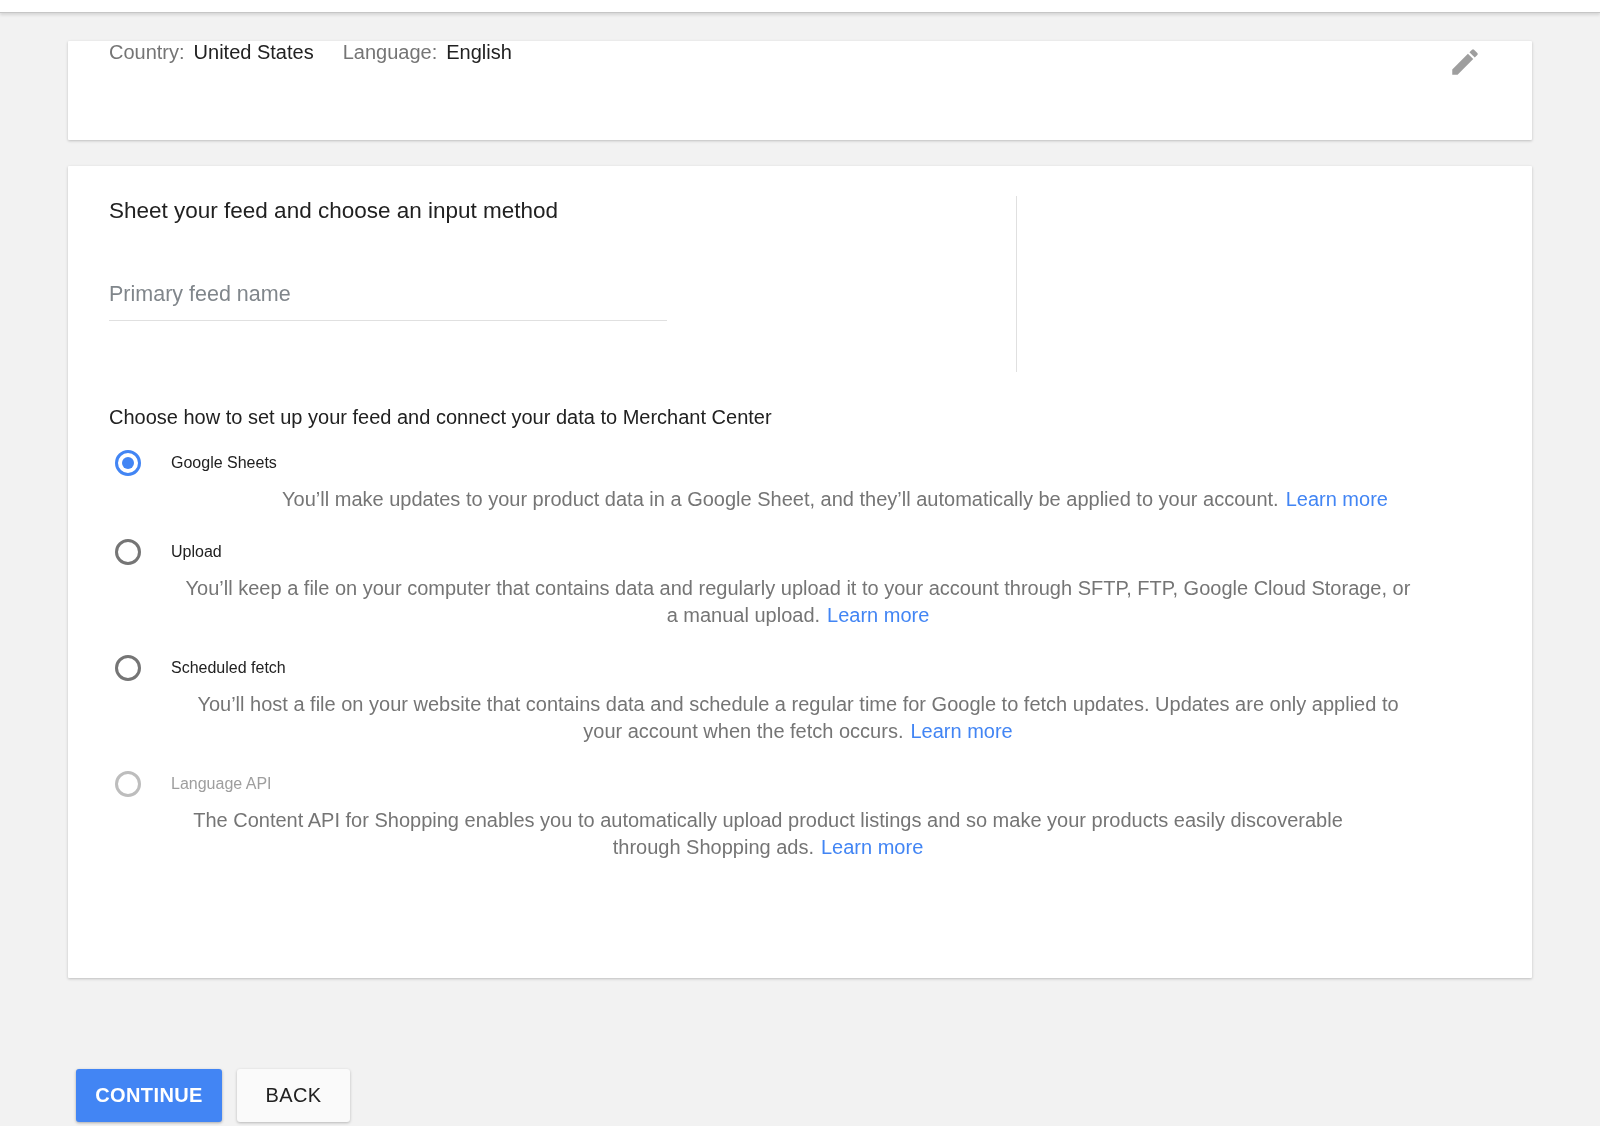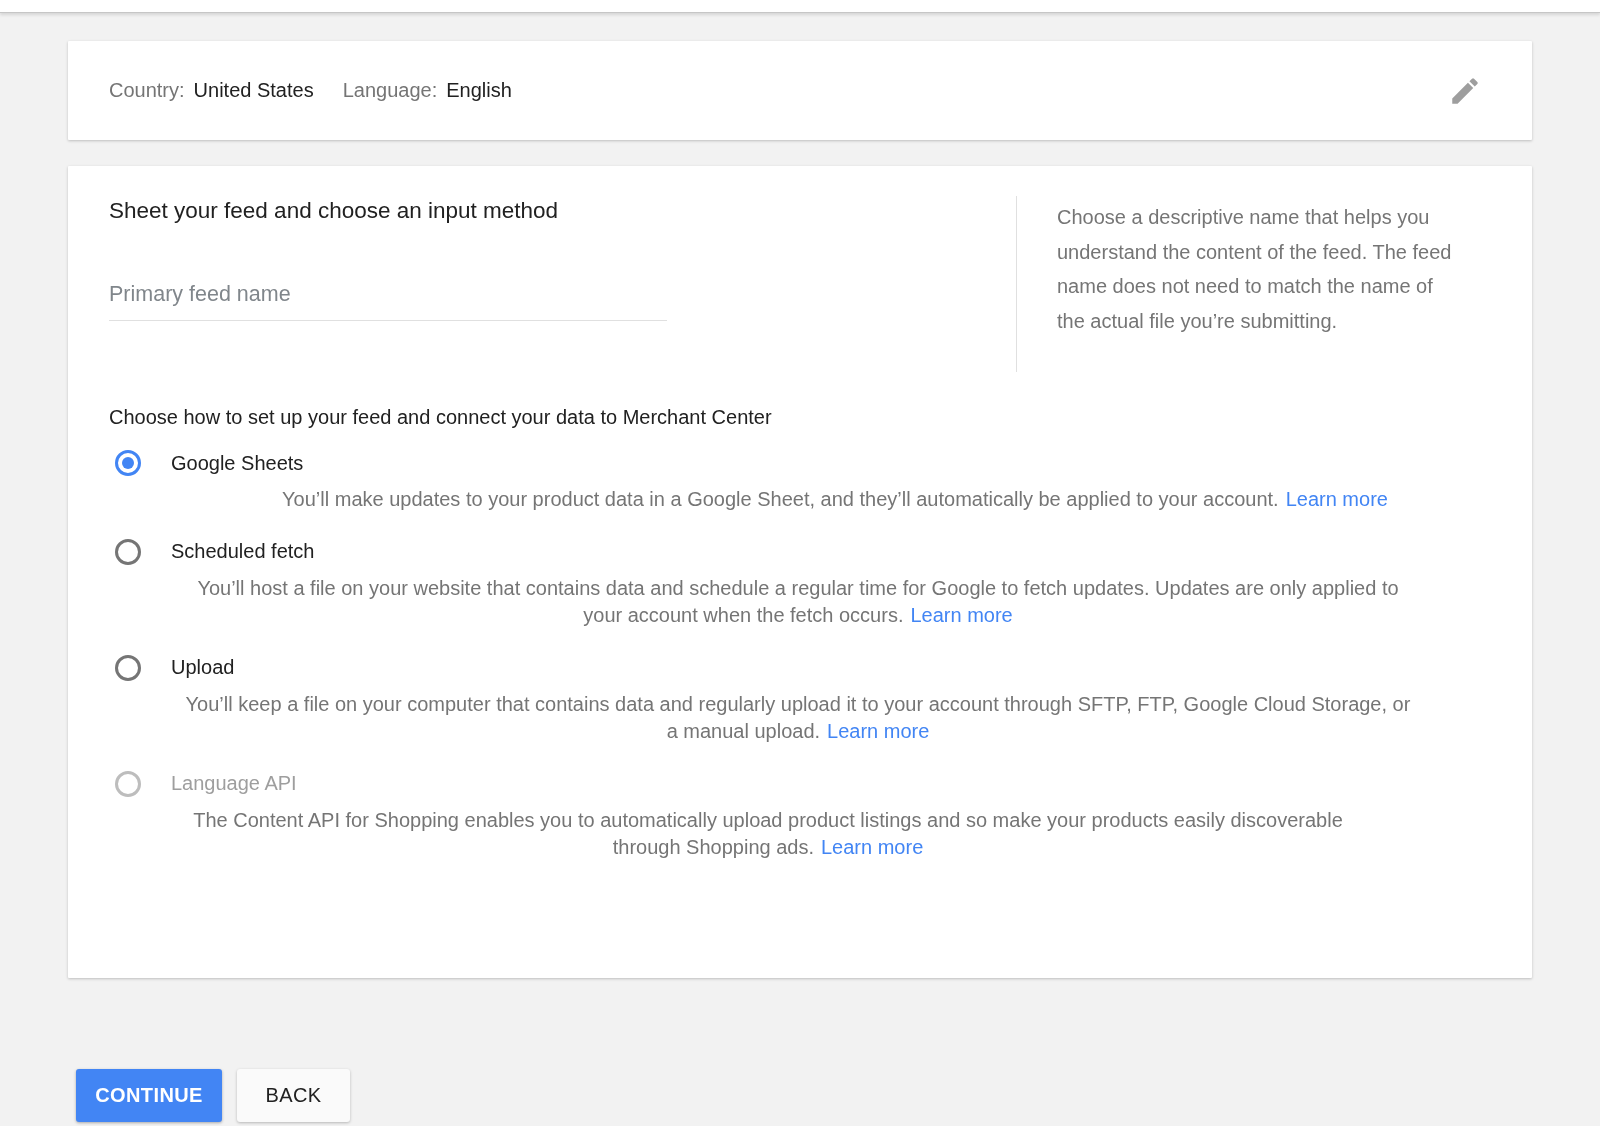--- a/index.html
+++ b/index.html
@@ -31,21 +31,21 @@
     background: #ffffff;
     box-shadow: 0 1px 3px rgba(0,0,0,0.22);
     border-radius: 1px;
     box-sizing: border-box;
   }
   
   .settings-card {
     top: 41px;
     height: 99px;
     display: flex;
-    align-items: center;
+    align-items: flex-start;
     padding: 0 46px 0 41px;
     font-size: 20px;
   }
   .settings-card .lbl { color: #757575; margin-right: 9px; }
   .settings-card .val { color: #212121; }
   .settings-card .group { display: flex; align-items: baseline; }
   .settings-card .group + .group { margin-left: 29px; }
   .edit-btn {
     margin-left: auto;
     background: none;
@@ -137,21 +137,21 @@
     position: absolute;
     left: 50%; top: 50%;
     width: 12px; height: 12px;
     margin: -6px 0 0 -6px;
     border-radius: 50%;
     background: #4285f4;
   }
   .radio.disabled { border-color: #bdbdbd; cursor: default; }
   .option-label {
     margin-left: 30px;
-    font-size: 20px;
+    font-size: 16px;
     color: #212121;
     cursor: pointer;
   }
   .option.disabled .option-label { color: #9e9e9e; cursor: default; }
   .option-desc {
     margin: 10px 0 0 69px;
     font-size: 20px;
     line-height: 27.5px;
     color: #757575;
     max-width: 1240px;
@@ -227,48 +227,47 @@
   </div>
 
   <div class="card feed-card">
 
     <h1 class="feed-title">Sheet your feed and choose an input method</h1>
 
     <input class="feed-name-input" type="text" placeholder="Primary feed name" style="">
 
     <div class="v-divider"></div>
 
-    <div class="help-text">Choose a descriptive name that helps you understand the content of the feed. The feed name does not need to match the name of the actual file you’re submitting.</div>
 
     <div class="method-label">Choose how to set up your feed and connect your data to Merchant Center</div>
 
     <div class="options">
 
       <div class="option">
         <div class="option-head">
           <span class="radio selected"></span>
           <span class="option-label">Google Sheets</span>
         </div>
         <div class="option-desc"><span>You’ll make updates to your product data in a Google Sheet, and they’ll automatically be applied to your account.</span><a class="learn-more">Learn more</a></div>
       </div>
 
       <div class="option">
         <div class="option-head">
           <span class="radio"></span>
+          <span class="option-label">Upload</span>
+        </div>
+        <div class="option-desc"><span>You’ll keep a file on your computer that contains data and regularly upload it to your account through SFTP, FTP, Google Cloud Storage, or a manual upload.</span><a class="learn-more">Learn more</a></div>
+      </div>
+
+      <div class="option">
+        <div class="option-head">
+          <span class="radio"></span>
           <span class="option-label">Scheduled fetch</span>
         </div>
         <div class="option-desc"><span>You’ll host a file on your website that contains data and schedule a regular time for Google to fetch updates. Updates are only applied to your account when the fetch occurs.</span><a class="learn-more">Learn more</a></div>
-      </div>
-
-      <div class="option">
-        <div class="option-head">
-          <span class="radio"></span>
-          <span class="option-label">Upload</span>
-        </div>
-        <div class="option-desc"><span>You’ll keep a file on your computer that contains data and regularly upload it to your account through SFTP, FTP, Google Cloud Storage, or a manual upload.</span><a class="learn-more">Learn more</a></div>
       </div>
 
       <div class="option disabled">
         <div class="option-head">
           <span class="radio disabled"></span>
           <span class="option-label">Language API</span>
         </div>
         <div class="option-desc"><span>The Content API for Shopping enables you to automatically upload product listings and so make your products easily discoverable through Shopping ads.</span><a class="learn-more">Learn more</a></div>
       </div>
 

